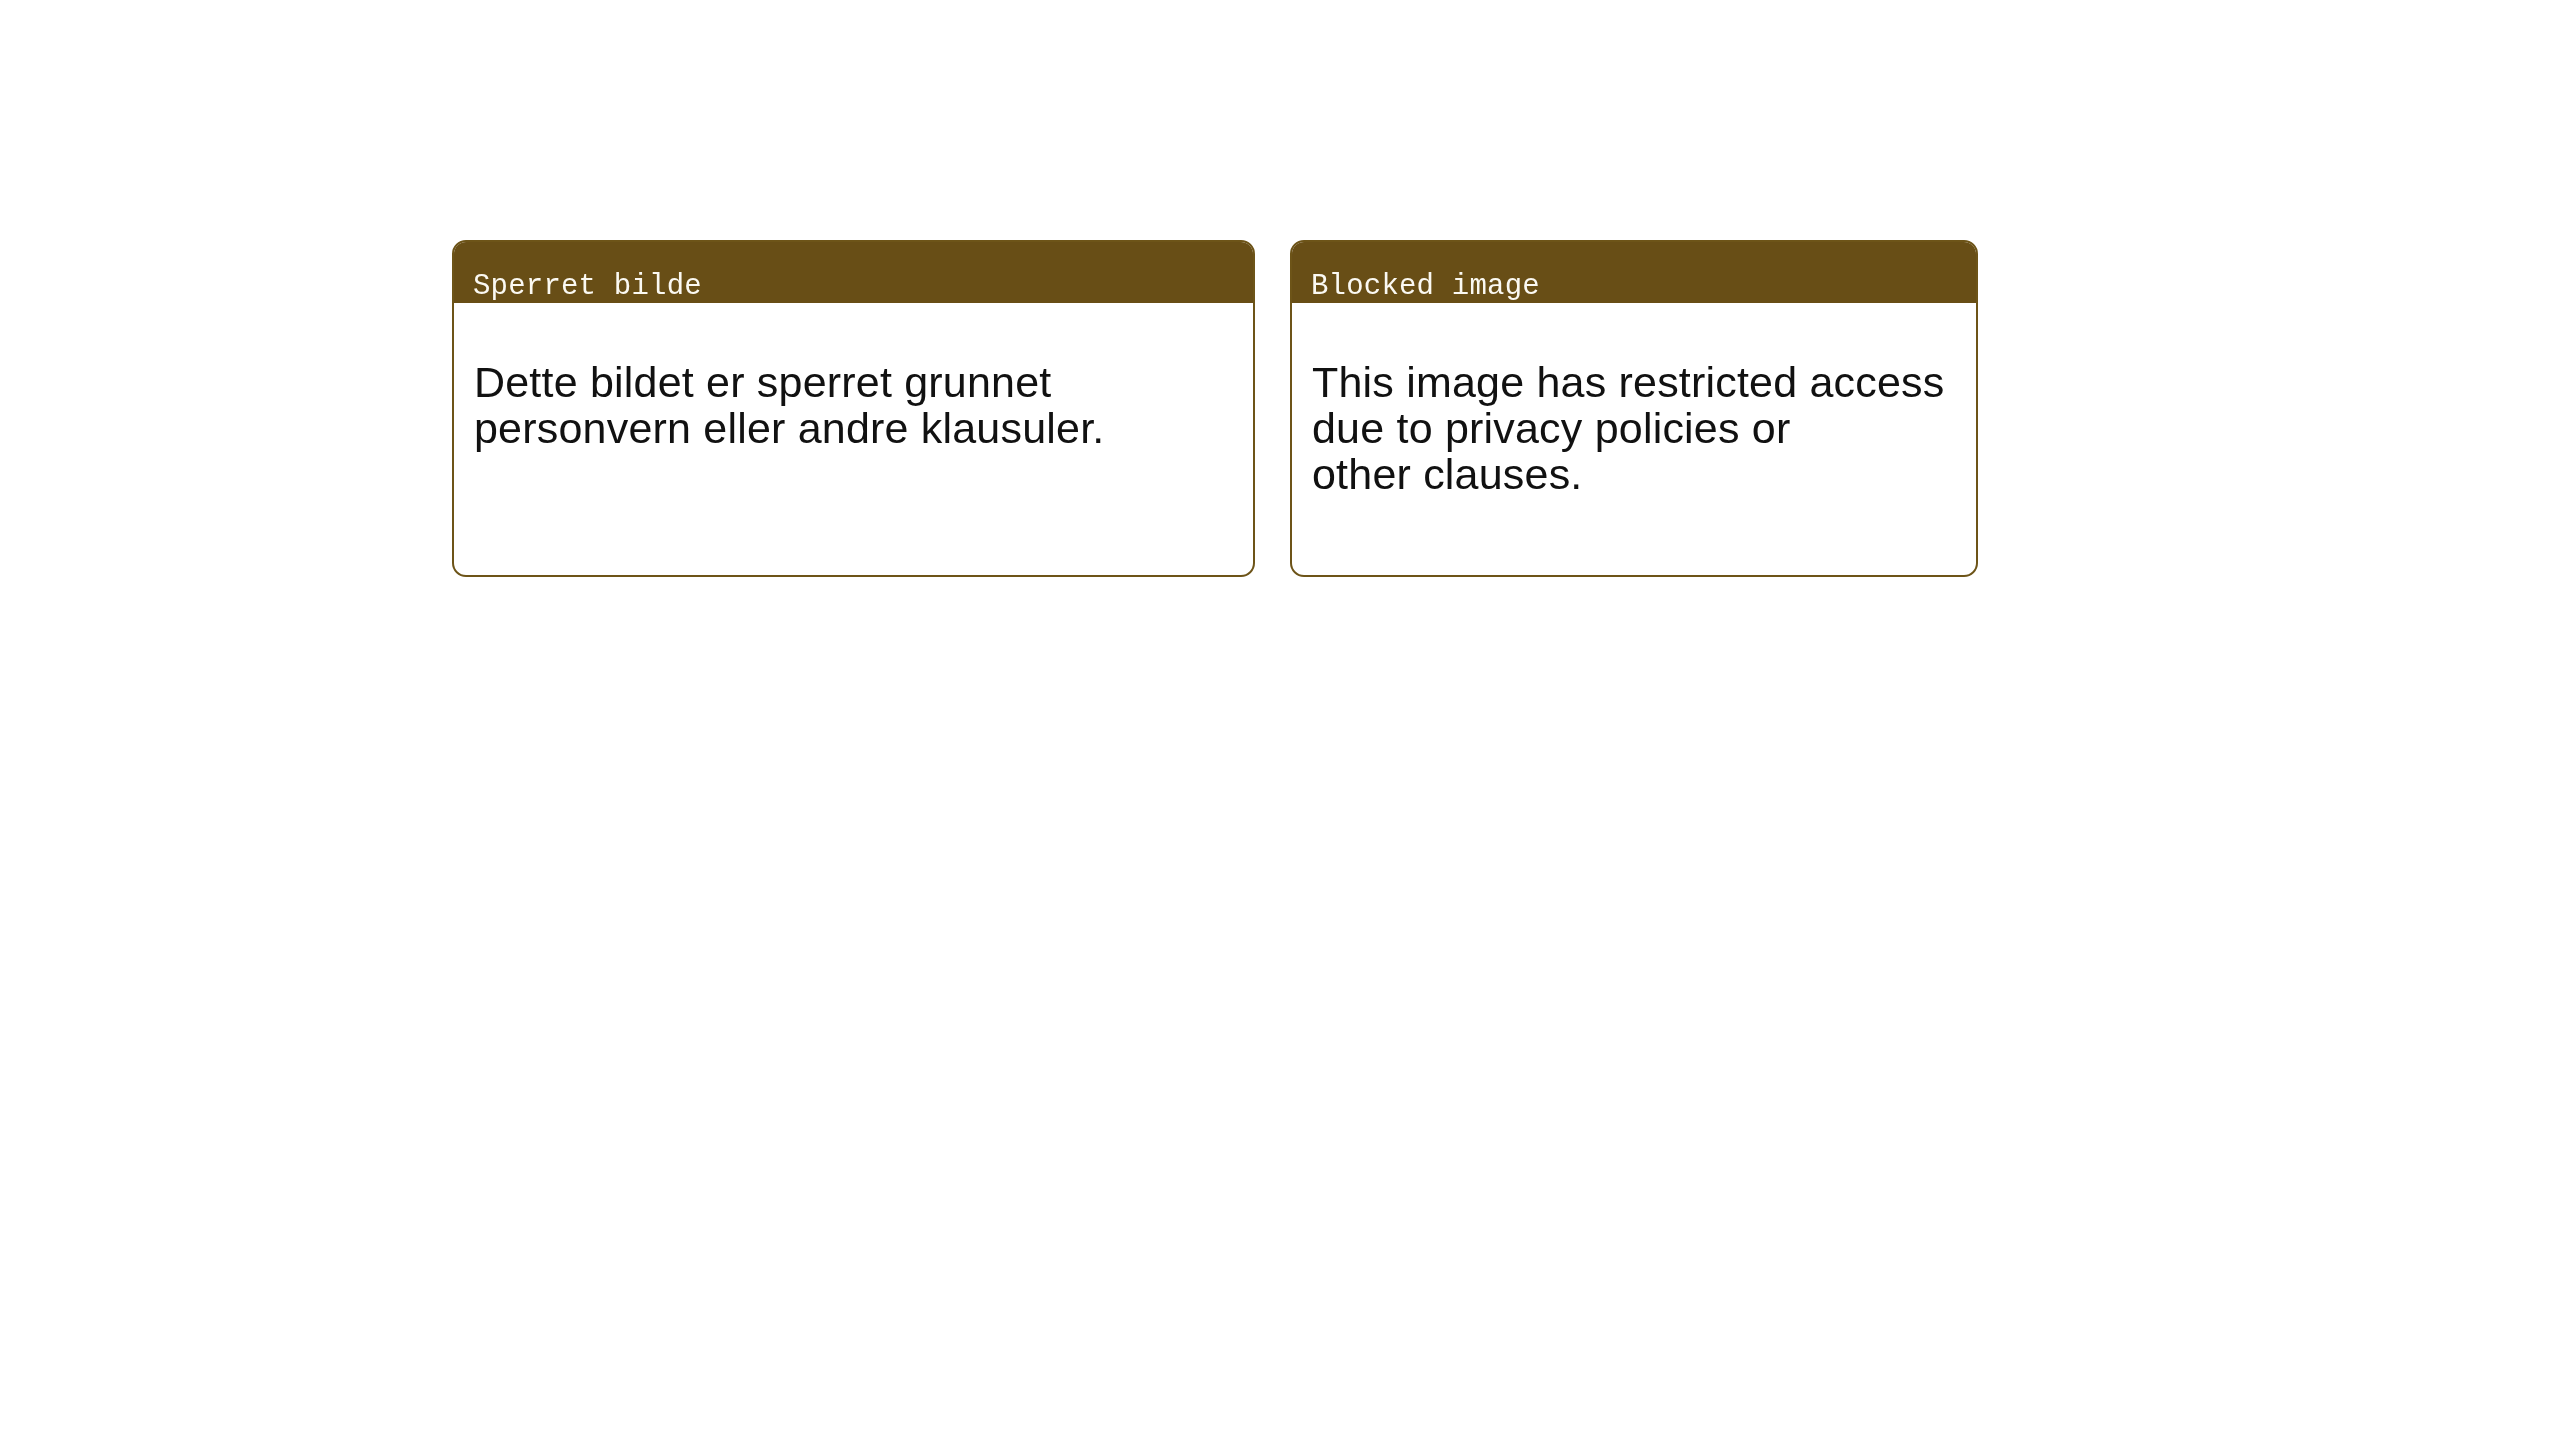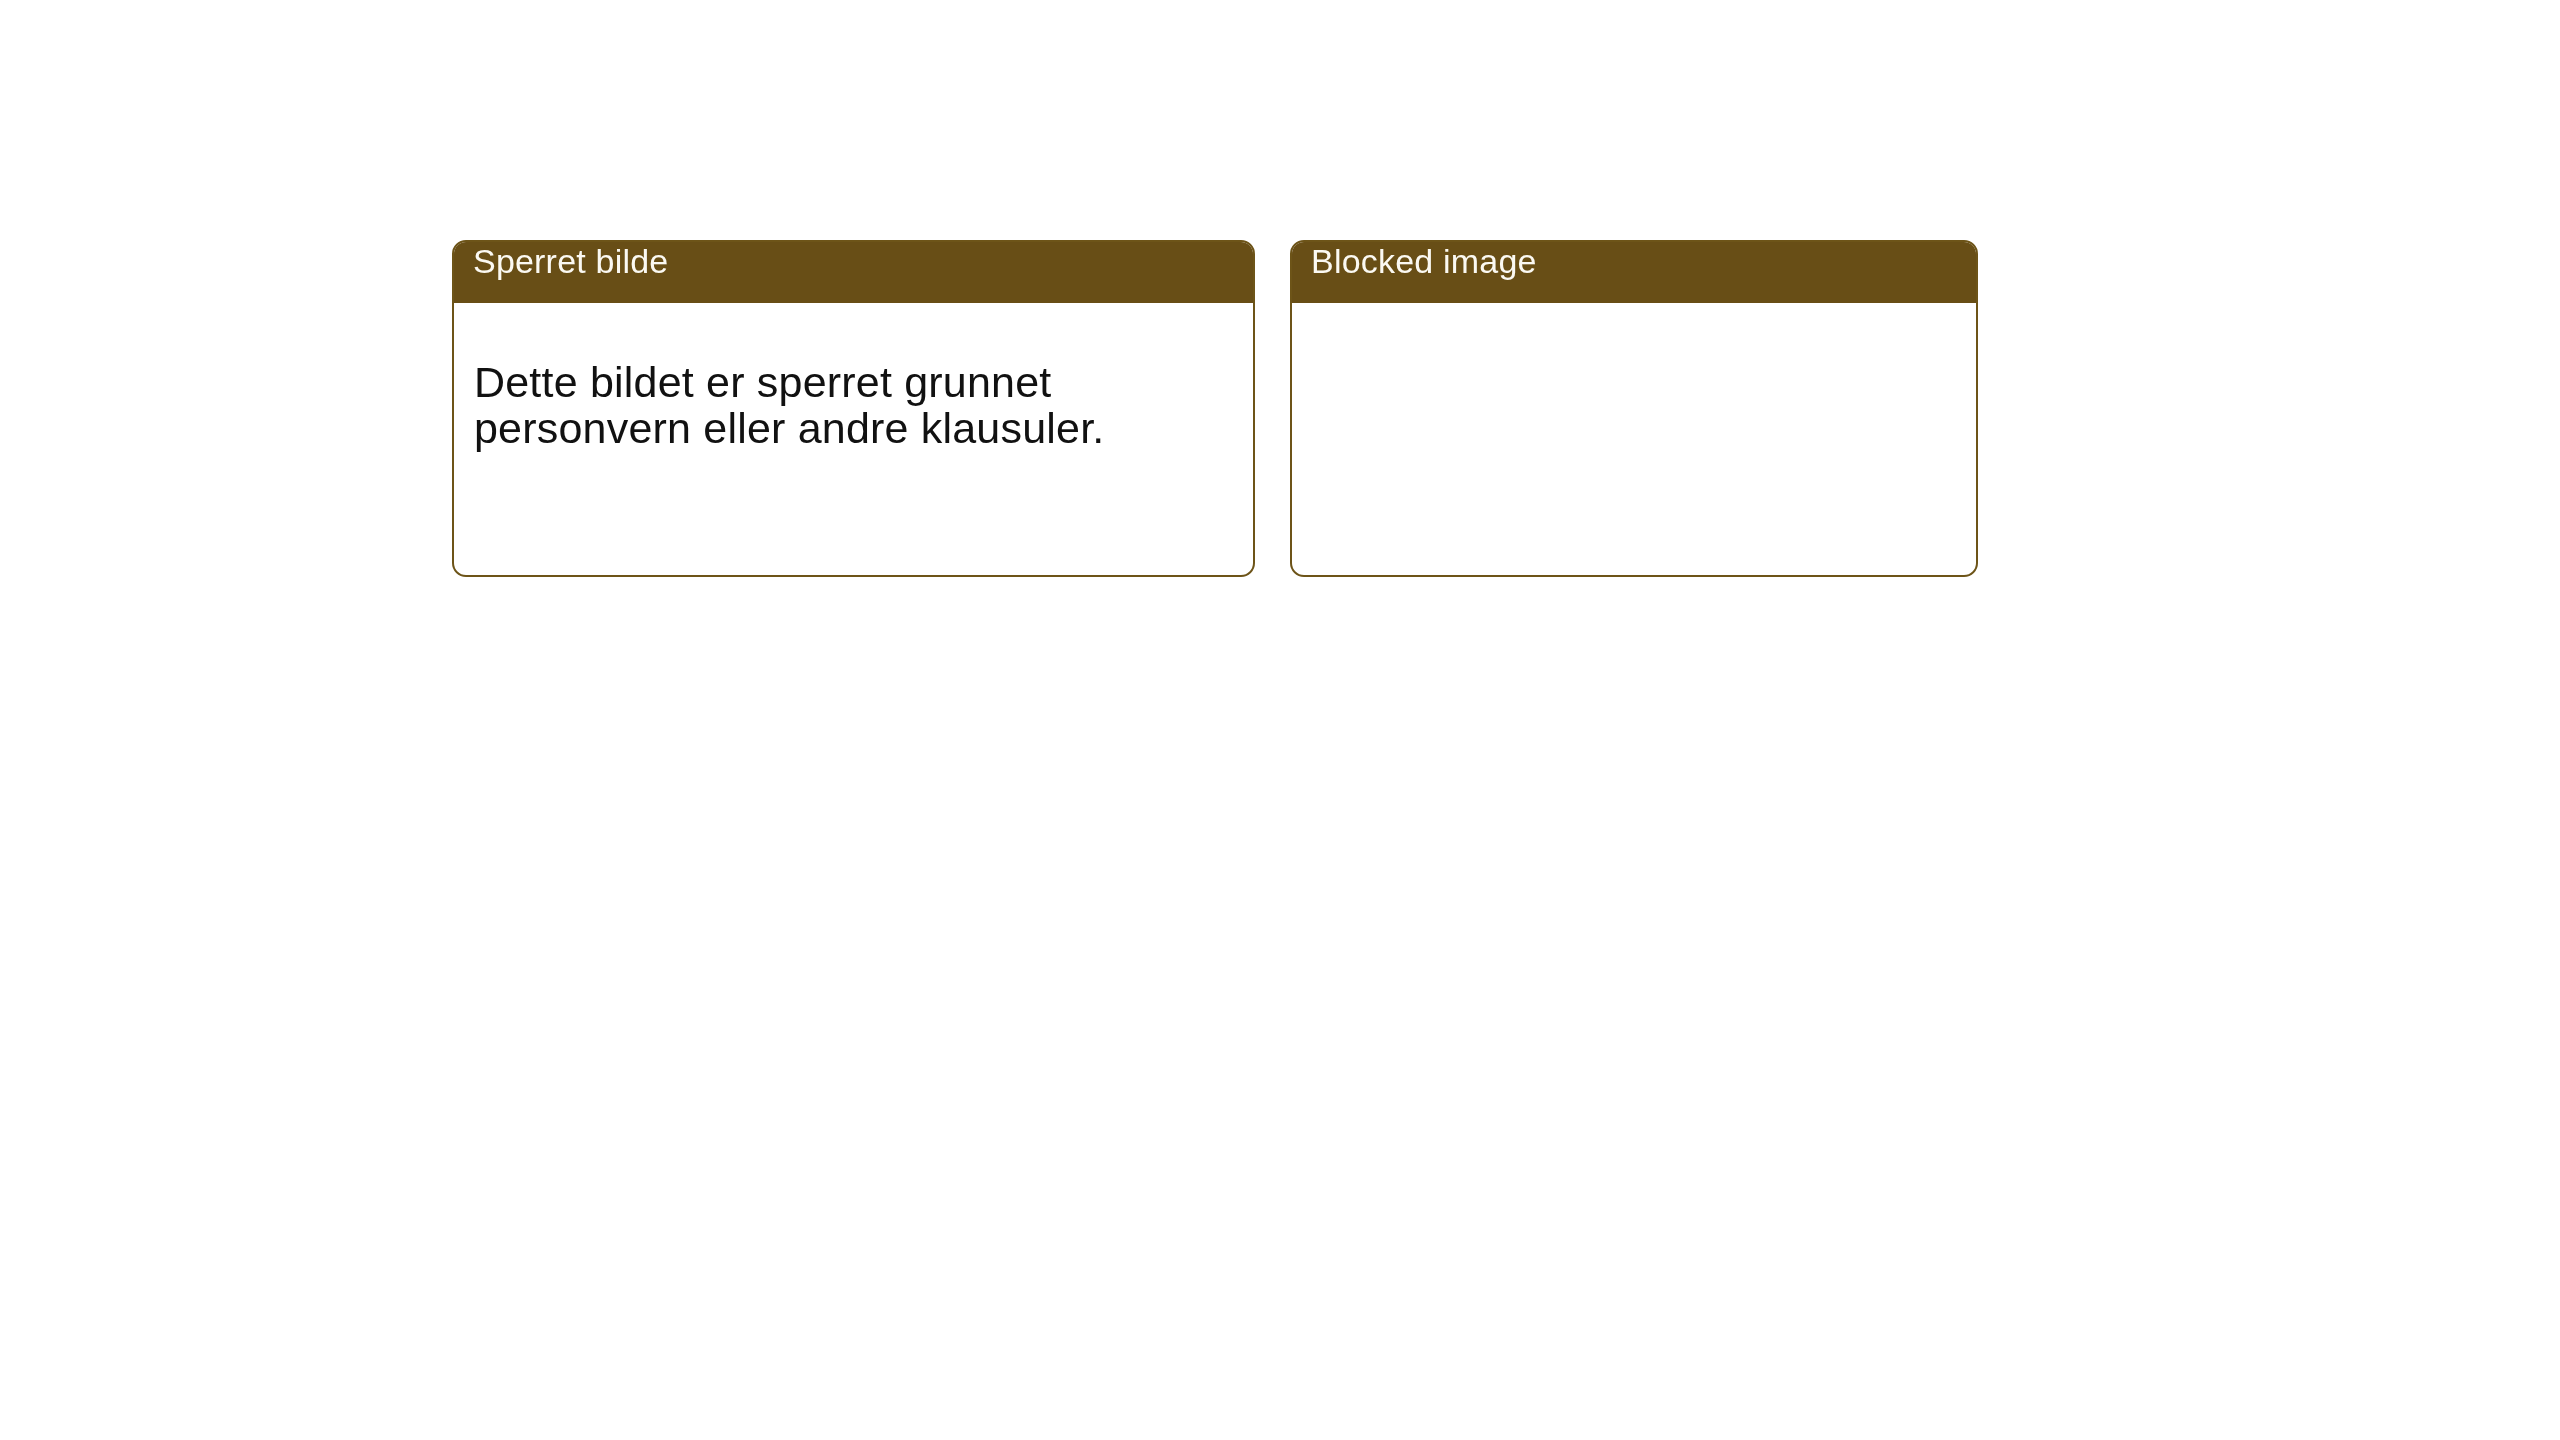--- a/index.html
+++ b/index.html
@@ -25,24 +25,25 @@
     border-radius: 14px;
     overflow: hidden;
   }
   .card--no { left: 452px;  width: 803px; }
   .card--en { left: 1290px; width: 688px; }
   .card-header {
     height: 61px;
     background: var(--header-bg, #684e16);
     color: var(--header-fg, #fbf9f2);
     display: flex;
-    align-items: flex-start;
+    align-items: flex-end;
     padding: 0 19px;
-    font-size: 34px;
+    font-size: 29px;
     letter-spacing: 0.2px;
+    font-family: Liberation Mono, monospace;
   }
   .card-body {
     padding: 56px 20px 0 20px;
     font-size: 43px;
     line-height: 46px;
     color: var(--body-fg, #111111);
     white-space: pre-line;
     letter-spacing: 0.2px;
   }
 </style>
@@ -56,15 +57,18 @@
       <span>Sperret bilde</span>
     </div>
     <div class="card-body">Dette bildet er sperret grunnet
 personvern eller andre klausuler.</div>
   </div>
 
   <div class="card card--en">
     <div class="card-header">
       <span>Blocked image</span>
     </div>
+    <div class="card-body">This image has restricted access
+due to privacy policies or
+other clauses.</div>
   </div>
 
 </div>
 
 </body></html>

